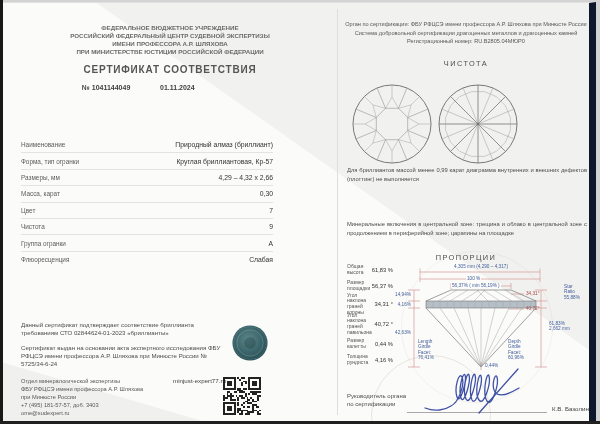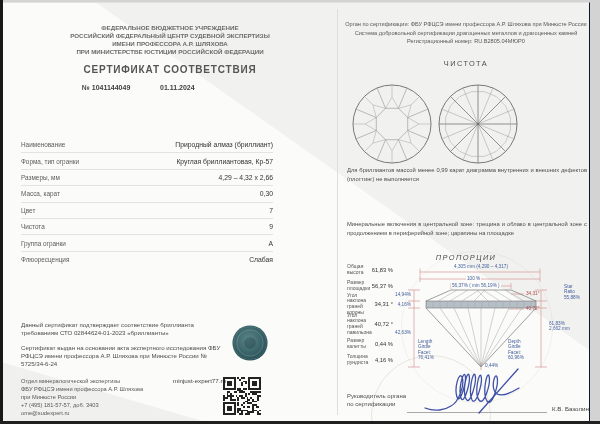--- a/index.html
+++ b/index.html
@@ -1,21 +1,21 @@
 <!DOCTYPE html>
 <html><head>
 <meta charset="utf-8">
 <style>
   html,body{margin:0;padding:0;background:#c9c9c9;}
   .scan{position:relative;width:600px;height:424px;background:#d3d3d3;overflow:hidden;
         font-family:"Liberation Sans",sans-serif;color:#4a4a4a;}
   .edge-left{position:absolute;left:0;top:0;width:3px;height:100%;background:#181818;}
   .edge-bottom{position:absolute;left:0;bottom:0;width:100%;height:3px;background:#202020;}
   .page{position:absolute;left:3px;top:2px;width:586px;height:418px;background:#fbfbf9;
-        border-right:1px solid #0f172a;border-top:1px solid #e2e2e2;overflow:hidden;}
+        border-right:7px solid #0f172a;border-top:1px solid #e2e2e2;overflow:hidden;}
   .abs{position:absolute;}
   .shade-a{position:absolute;inset:0;background:rgba(115,115,118,0.07);
            clip-path:polygon(16% 0,100% 0,100% 83%);pointer-events:none;}
   .shade-b{position:absolute;inset:0;background:rgba(115,115,118,0.08);
            clip-path:polygon(0 86%,34% 100%,0 100%);pointer-events:none;}
   .divider{position:absolute;left:334px;top:6px;width:1px;height:406px;background:#dedede;}
   
   .org-header{left:0;top:21px;width:334px;text-align:center;font-size:6.2px;line-height:8px;
               font-weight:bold;color:#6b6b6b;}
   .cert-title{left:0;top:61px;width:334px;text-align:center;font-size:10px;letter-spacing:.8px;
@@ -30,21 +30,21 @@
   .prow .pv{font-size:6.8px;color:#333;}
   .statement{left:18px;width:202px;font-size:6.1px;line-height:8px;color:#4c4c4c;}
   .s1{top:318px;} .s2{top:341px;}
   .seal{left:228px;top:321px;width:38px;height:38px;filter:blur(.35px);opacity:.92;}
   .footer-block{left:18px;top:374px;font-size:5.7px;line-height:8px;color:#575757;}
   .site{left:170px;top:374px;font-size:6.2px;color:#444;}
   .qr{left:220px;top:374px;width:38px;height:38px;}
   
   .r-org{left:340px;top:17px;width:246px;text-align:center;font-size:5.6px;line-height:8.5px;color:#585858;}
   .r-h{width:246px;left:340px;text-align:center;font-size:7.4px;letter-spacing:1.4px;color:#4c4c4c;}
-  .h-clarity{top:56px;} .h-comments{top:203px;} .h-props{top:250px;font-style:italic;}
+  .h-clarity{top:56px;} .h-comments{top:203px;} .h-props{top:250px;}
   .dia-circle{width:82px;height:82px;top:80px;}
   .dc1{left:348px;} .dc2{left:434px;}
   .note{left:344px;top:163px;width:240px;font-size:5.8px;line-height:8.5px;color:#4c4c4c;text-align:justify;}
   .comment{left:344px;top:217px;width:240px;font-size:5.8px;line-height:8.5px;color:#4c4c4c;text-align:justify;}
   .prop-row{position:absolute;left:344px;width:46px;display:flex;justify-content:space-between;align-items:center;}
   .prop-row .ql{font-size:5px;line-height:5.6px;color:#555;white-space:pre-line;}
   .prop-row .qv{font-size:5.8px;color:#333;white-space:nowrap;}
   
   .diagram{left:385px;top:256px;width:203px;height:122px;}
   .dlab{position:absolute;font-size:4.7px;line-height:5.3px;color:#44609e;white-space:pre-line;}

